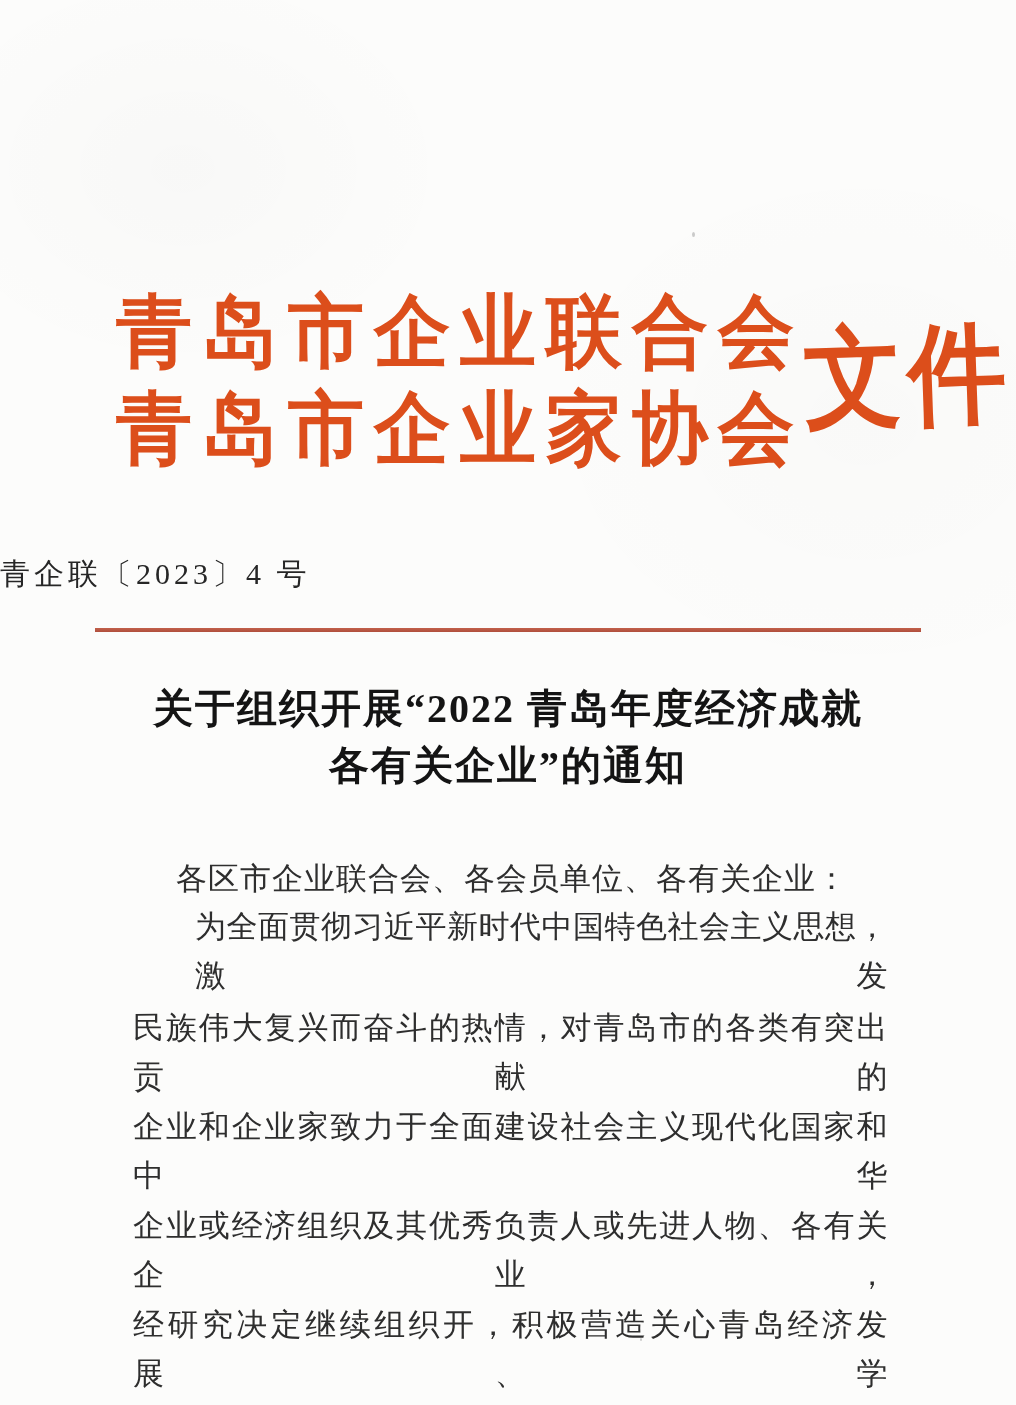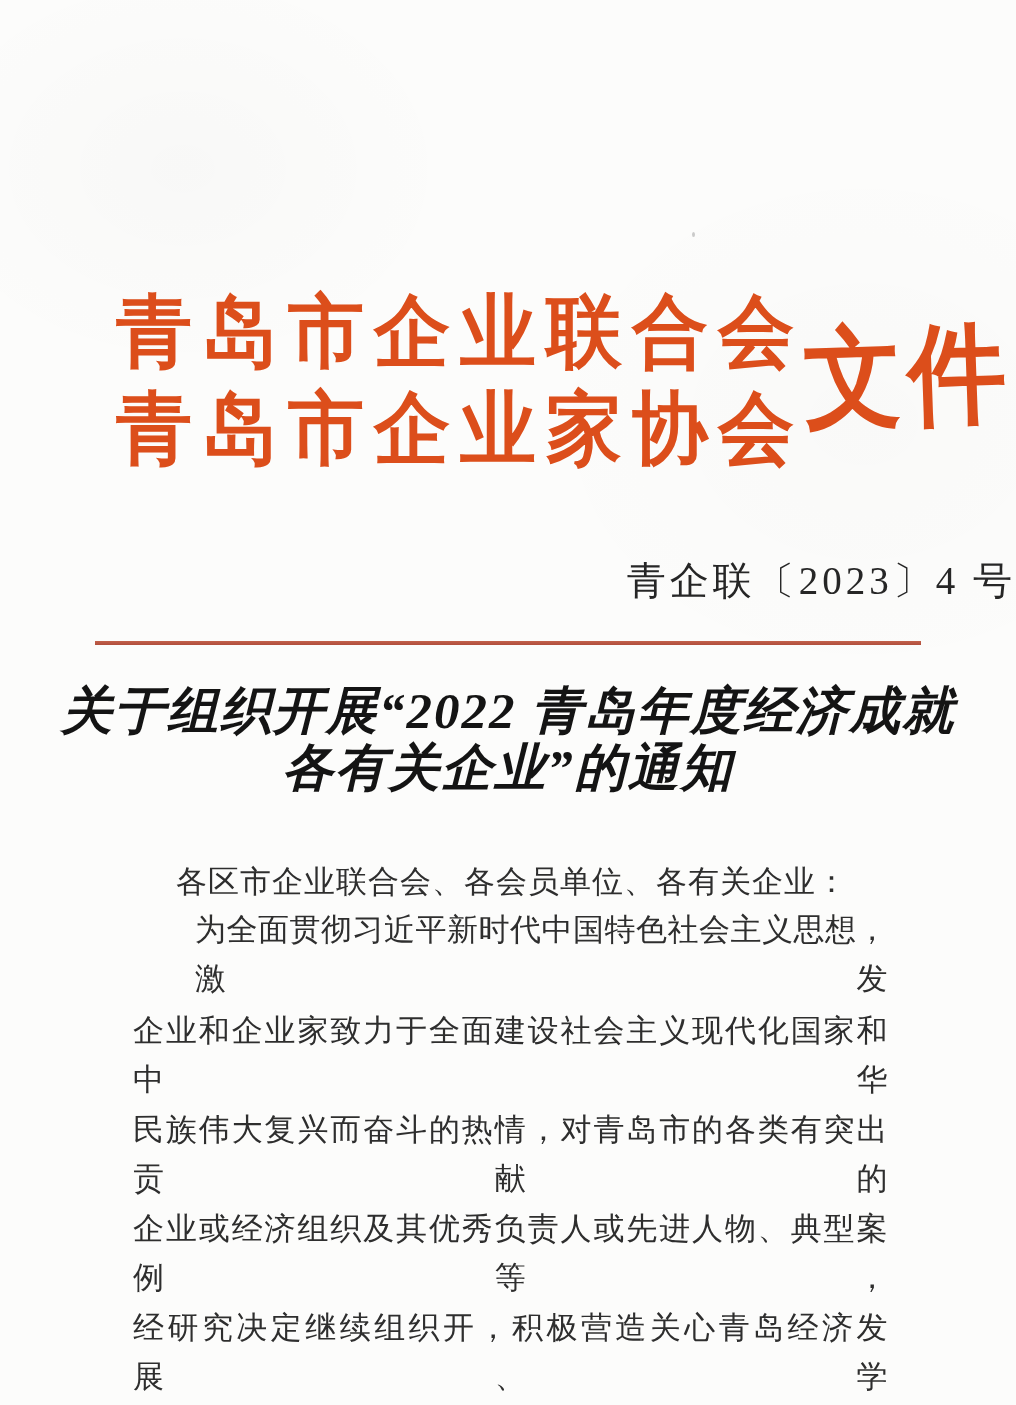--- a/index.html
+++ b/index.html
@@ -49,44 +49,43 @@
     letter-spacing: 6px;
     color: var(--accent);
     white-space: nowrap;
     transform: rotate(-2deg) scaleY(1.12);
     padding-bottom: 6px;
   }
 
   
   .doc-number {
     margin-top: 76px;
-    text-align: right;
-    font-size: 39px;
+    text-align: left;
+    font-size: 30px;
     letter-spacing: 4px;
     color: #262626;
   }
 
   
   .divider {
     border: none;
     height: 4px;
     margin: 33px 95px 0 95px;
     background: linear-gradient(to bottom, #c2614b, var(--divider));
   }
 
   
   .title {
-    margin-top: 38px;
+    margin-top: 48px;
     text-align: center;
-    font-size: 51px;
+    font-size: 40px;
     font-weight: 700;
     line-height: 57px;
     letter-spacing: 2px;
     color: #141414;
-    font-style: italic;
   }
   .title-line { display: block; }
 
   
   .body-block {
     margin: 60px 128px 0 133px;
     font-size: 31px;
     line-height: 49.5px;
     color: #2e2e2e;
   }
@@ -129,23 +128,23 @@
   <hr class="divider">
 
   <h1 class="title">
     <span class="title-line">关于组织开展“2022 青岛年度经济成就</span>
     <span class="title-line">各有关企业”的通知</span>
   </h1>
 
   <main class="body-block">
     <p class="salutation">各区市企业联合会、各会员单位、各有关企业：</p>
     <p class="body-line indent">为全面贯彻习近平新时代中国特色社会主义思想，激发</p>
+    <p class="body-line">民族伟大复兴而奋斗的热情，对青岛市的各类有突出贡献的</p>
     <p class="body-line">企业和企业家致力于全面建设社会主义现代化国家和中华</p>
-    <p class="body-line">民族伟大复兴而奋斗的热情，对青岛市的各类有突出贡献的</p>
-    <p class="body-line">企业或经济组织及其优秀负责人或先进人物、典型案例等，</p>
+    <p class="body-line">企业或经济组织及其优秀负责人或先进人物、各有关企业，</p>
     <p class="body-line">经研究决定继续组织开，积极营造关心青岛经济发展、学</p>
     <p class="body-line">习效仿先进企业与人物的社会风尚，经研究决定继续组织开</p>
 
   </main>
 
   <span class="speck speck-1"></span>
   <span class="speck speck-2"></span>
 
 </div>
 

